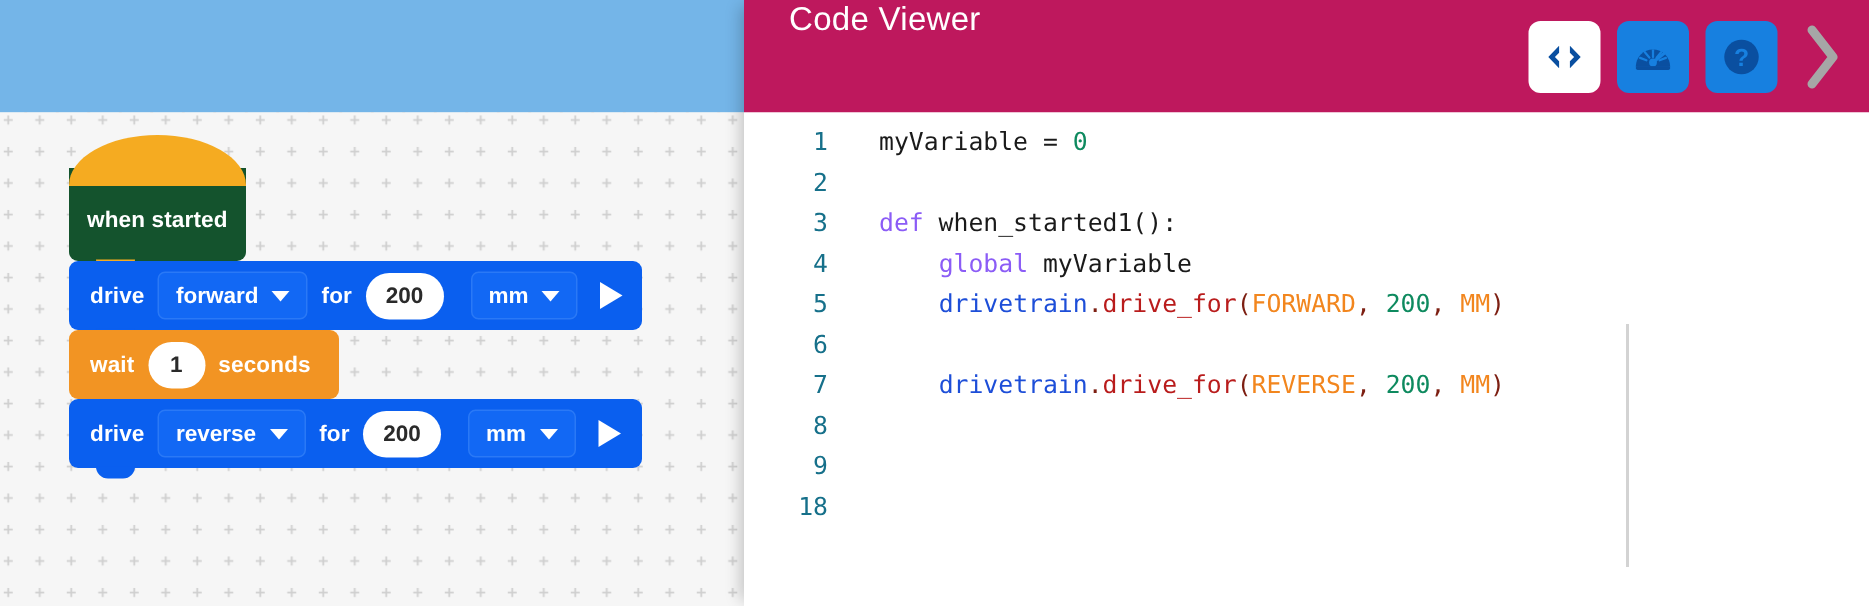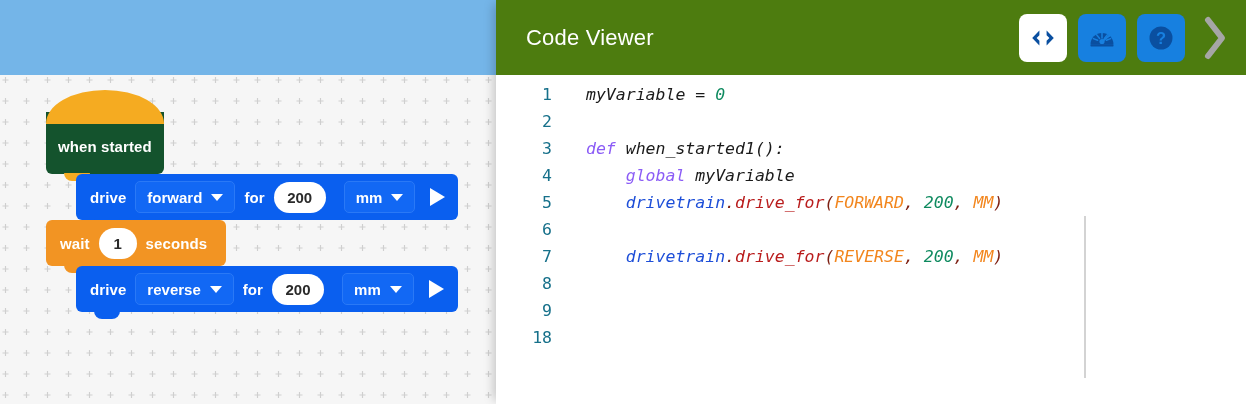--- a/index.html
+++ b/index.html
@@ -123,21 +123,20 @@
     align-items: center;
     border-radius: 6px;
     padding: 0 14px;
     height: 46px;
     width: max-content;
     min-width: 0;
   }
   .blk-drive {
     background: #0a5fef;
     width: 382px;
-    margin-left: 30px;
   }
   .blk-wait {
     background: #f29423;
     width: 180px;
   }
   .blk::after {
     
     content: "";
     position: absolute;
     left: 18px;
@@ -215,23 +214,22 @@
     height: 404px;
     background: #ffffff;
     flex: 0 0 750px;
     box-shadow: -6px 0 10px -4px rgba(0,0,0,0.22);
     z-index: 5;
     overflow: hidden;
   }
   #code-header {
     position: relative;
     height: 75px;
-    background: #4d7c0f;
-    display: flex;
-    align-items: center;
+    background: #be185d;
+    display: flex;
     padding: 0 0 0 30px;
     box-sizing: border-box;
   }
   #code-title {
     color: #ffffff;
     font-size: 22px;
     font-weight: normal;
     letter-spacing: 0.2px;
   }
   #header-actions {
@@ -286,21 +284,20 @@
     color: #16708a;
     flex: 0 0 56px;
     padding-right: 0;
     font-family: "DejaVu Sans Mono", monospace;
     font-size: 16.5px;
   }
   .code-text {
     padding-left: 34px;
     color: #1a1a1a;
     position: relative;
-    font-style: italic;
   }
   
   #indent-guide {
     position: absolute;
     left: 588px;
     top: 141px;
     width: 2px;
     height: 162px;
     background: #d3d3d3;
   }

